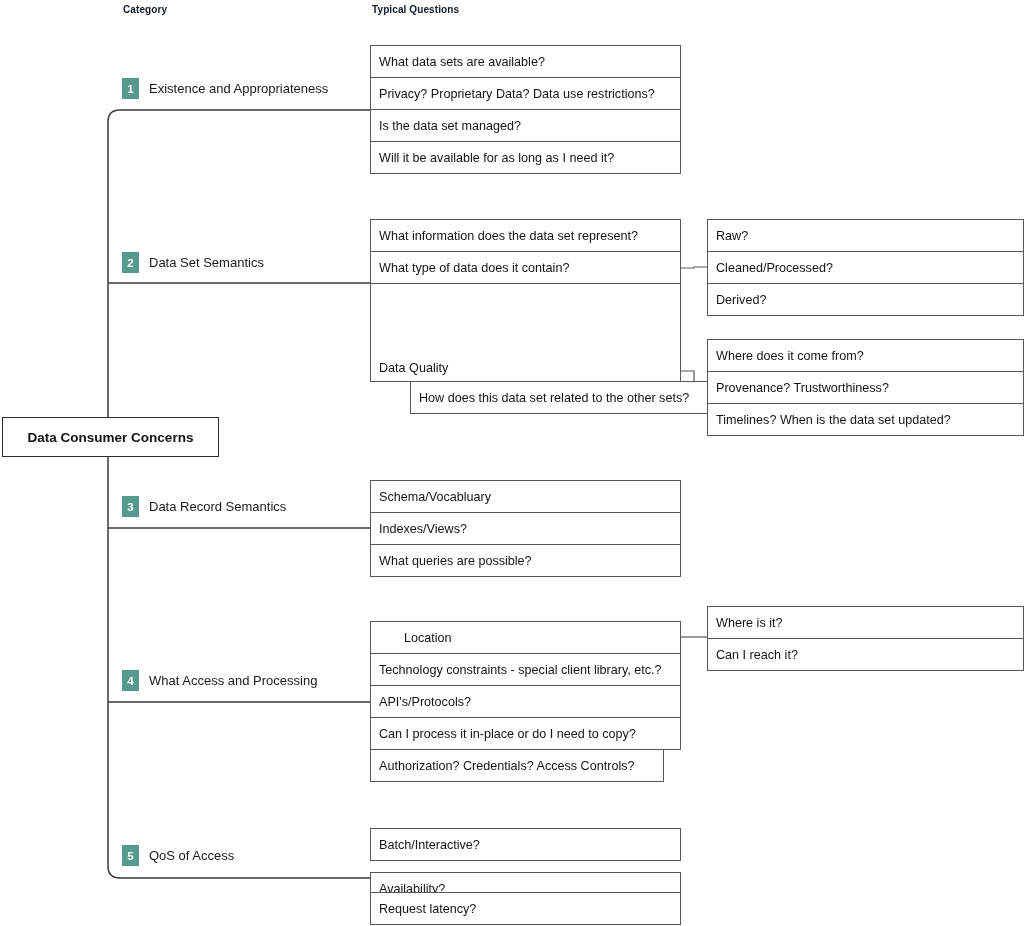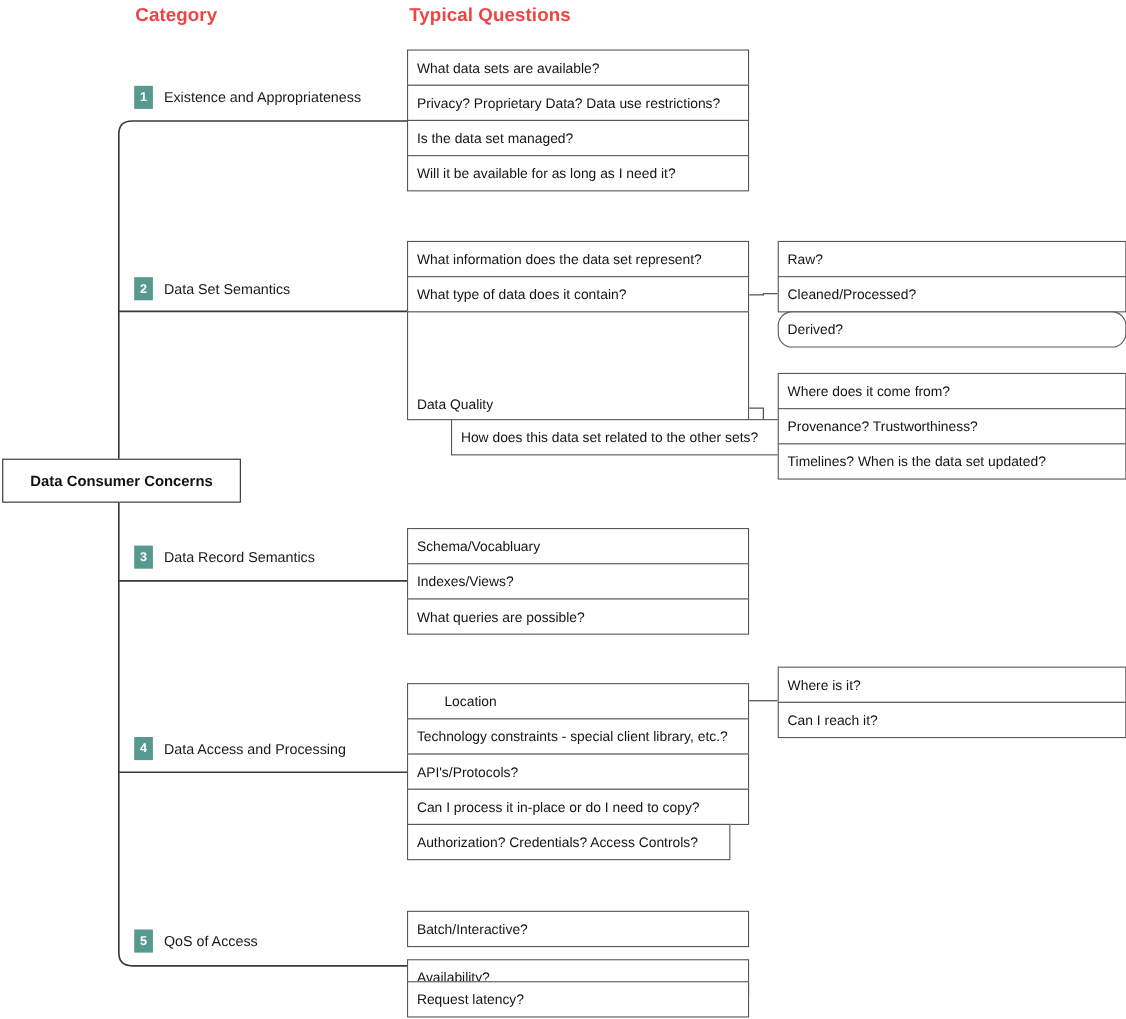--- a/index.html
+++ b/index.html
@@ -5,21 +5,21 @@
   html,body{margin:0;padding:0;background:#ffffff;}
   body{
     width:1024px;height:926px;position:relative;overflow:hidden;
     font-family:"Liberation Sans","DejaVu Sans",sans-serif;
     color:#1a1a1a;
   }
   .canvas{position:absolute;left:0;top:0;width:1024px;height:926px;}
   svg.lines{position:absolute;left:0;top:0;width:1024px;height:926px;pointer-events:none;}
 
   .hdr{
-    position:absolute;font-size:17px;font-weight:bold;color:#ef4444;
+    position:absolute;font-size:10px;font-weight:bold;color:#0f172a;
     letter-spacing:0.1px;white-space:nowrap;
   }
 
   .rootbox{
     position:absolute;border:1.4px solid #2b2b2b;background:#fff;
     display:flex;align-items:center;justify-content:center;
     font-size:13.5px;font-weight:bold;color:#111;z-index:4;
   }
 
   .cat{
@@ -95,42 +95,42 @@
   <div class="qgroup" style="left:370px;top:219px;width:311px;">
     <div class="qbox" style="top:0px;width:311px;height:33px;">What information does the data set represent?</div>
     <div class="qbox" style="top:32px;width:311px;height:33px;">What type of data does it contain?</div>
     <div class="qbox bottomalign" style="top:64px;width:311px;height:99px;">Data Quality</div>
     <div class="qbox" style="top:162px;width:311px;height:33px;margin-left:40px;">How does this data set related to the other sets?</div>
   </div>
 
   <div class="qgroup" style="left:707px;top:219px;width:317px;">
     <div class="qbox" style="top:0px;width:317px;height:33px;">Raw?</div>
     <div class="qbox" style="top:32px;width:317px;height:33px;">Cleaned/Processed?</div>
-    <div class="qbox" style="top:64px;width:317px;height:33px;border-radius:13px;">Derived?</div>
+    <div class="qbox" style="top:64px;width:317px;height:33px;">Derived?</div>
   </div>
 
   <div class="qgroup" style="left:707px;top:339px;width:317px;">
     <div class="qbox" style="top:0px;width:317px;height:33px;">Where does it come from?</div>
     <div class="qbox" style="top:32px;width:317px;height:33px;">Provenance? Trustworthiness?</div>
     <div class="qbox" style="top:64px;width:317px;height:33px;">Timelines? When is the data set updated?</div>
   </div>
 
   <div class="cat" style="left:122px;top:496px;">
     <span class="badge">3</span>
     <span class="cat-label">Data Record Semantics</span>
   </div>
   <div class="qgroup" style="left:370px;top:480px;width:311px;">
     <div class="qbox" style="top:0px;width:311px;height:33px;">Schema/Vocabluary</div>
     <div class="qbox" style="top:32px;width:311px;height:33px;">Indexes/Views?</div>
     <div class="qbox" style="top:64px;width:311px;height:33px;">What queries are possible?</div>
   </div>
 
   <div class="cat" style="left:122px;top:670px;">
     <span class="badge">4</span>
-    <span class="cat-label">Data Access and Processing</span>
+    <span class="cat-label">What Access and Processing</span>
   </div>
   <div class="qgroup" style="left:370px;top:621px;width:311px;">
     <div class="qbox" style="top:0px;width:311px;height:33px;padding-left:33px;">Location</div>
     <div class="qbox" style="top:32px;width:311px;height:33px;">Technology constraints - special client library, etc.?</div>
     <div class="qbox" style="top:64px;width:311px;height:33px;">API's/Protocols?</div>
     <div class="qbox" style="top:96px;width:311px;height:33px;">Can I process it in-place or do I need to copy?</div>
     <div class="qbox" style="top:128px;width:294px;height:33px;">Authorization? Credentials? Access Controls?</div>
   </div>
 
   <div class="qgroup" style="left:707px;top:606px;width:317px;">

